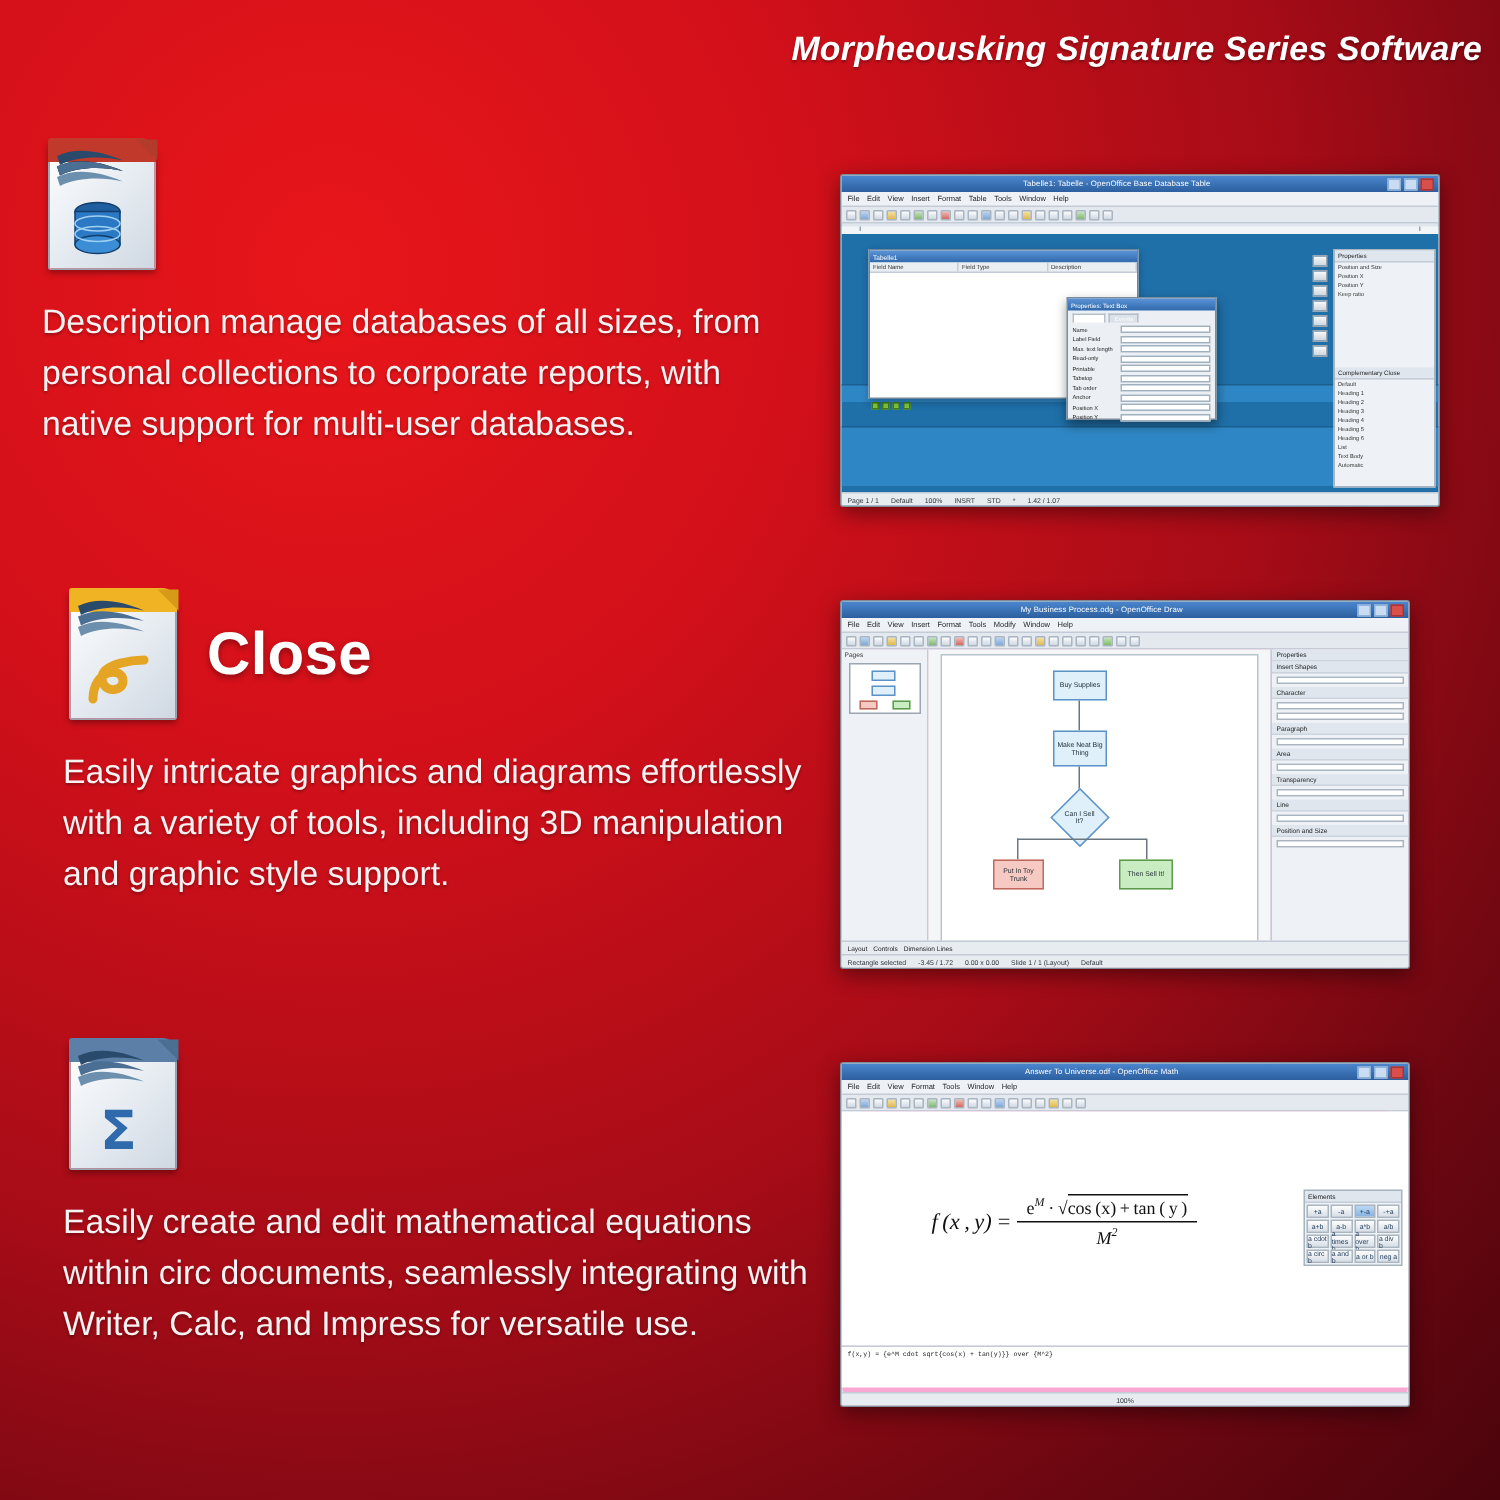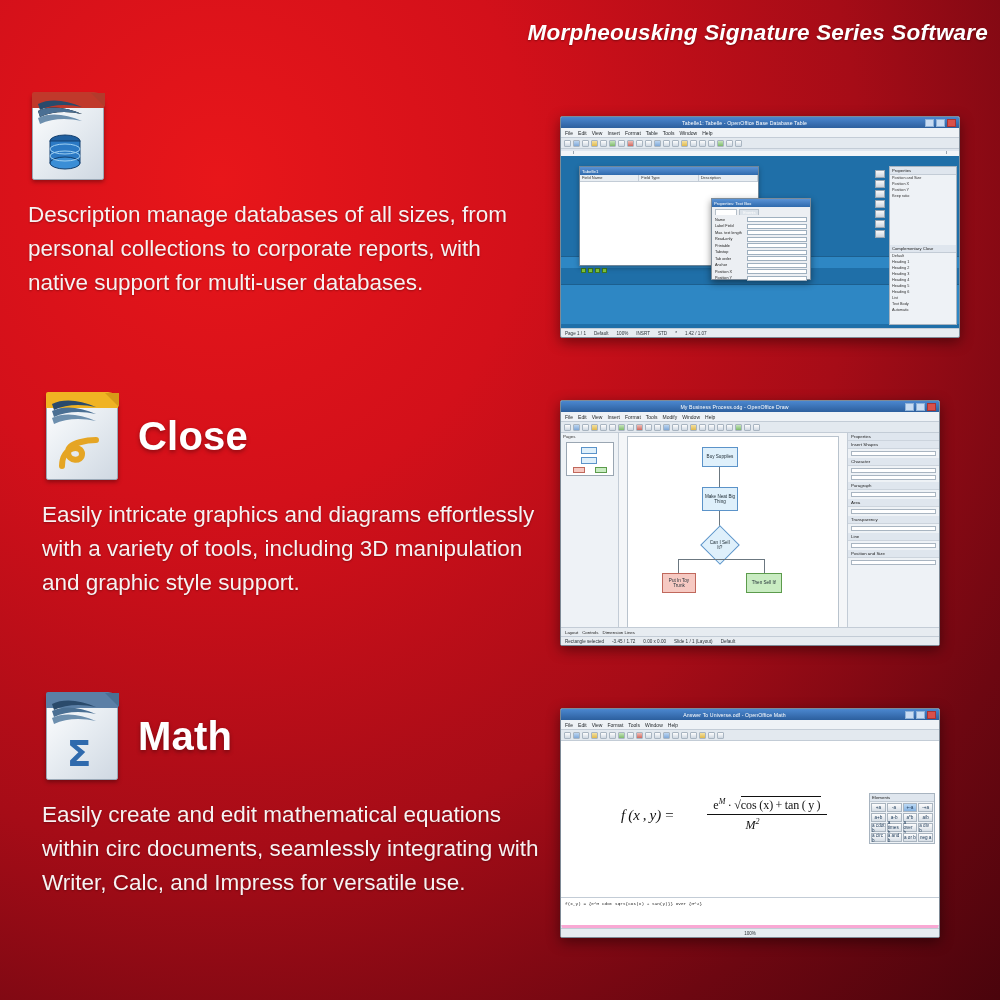--- a/index.html
+++ b/index.html
@@ -528,21 +528,20 @@
         <div class="corner" style="border-top-color:#4a6f93;"></div>
         <svg class="gulls" width="54" height="26" viewBox="0 0 54 26">
           <path d="M2 6 C14 0, 30 2, 46 9 C32 6, 16 6, 4 12 Z" fill="#2a4a6b"></path>
           <path d="M2 13 C14 7, 30 9, 46 16 C32 13, 16 13, 4 19 Z" fill="#4a6f93"></path>
           <path d="M2 20 C14 14, 30 16, 46 23 C32 20, 16 20, 4 26 Z" fill="#6d8fae"></path>
         </svg>
         <svg class="emblem" viewBox="0 0 46 42">
           <text x="23" y="34" font-size="36" text-anchor="middle" fill="#2f6aad" font-family="DejaVu Sans, sans-serif" font-weight="bold">Σ</text>
         </svg>
       </div>
-      <div class="app-title">Math</div>
     </div>
     <div class="desc">Easily create and edit mathematical equations within circ documents, seamlessly integrating with Writer, Calc, and Impress for versatile use.</div>
   </div>
 
   <div class="right-col" style="top:18px;">
     <div class="shot shot-3">
       <div class="tb">
         <span class="ttl">Answer To Universe.odf - OpenOffice Math</span>
         <span class="btns">
             <i></i>
@@ -580,21 +579,21 @@
           <b></b>
       </div>
       <div class="body-area" style="position:absolute;left:0;right:0;top:32px;bottom:0;">
         <div class="m-canvas">
           <div class="m-formula">
             <table style="border-collapse:collapse;">
               <tbody>
                   <tr>
                 <td style="font-size:15px;font-style:italic;padding-right:4px;">f (x , y) =</td>
                 <td style="text-align:center;">
-                  <div style="font-size:12px;border-bottom:1px solid #111;padding:0 6px 1px;margin-left:29px;">
+                  <div style="font-size:12px;border-bottom:1px solid #111;padding:0 6px 1px;">
                     e<sup style="font-size:8px;font-style:italic;">M</sup> · √<span style="border-top:1px solid #111;padding-top:1px;">cos (x) + tan ( y )</span>
                   </div>
                   <div style="font-size:12px;font-style:italic;padding-top:2px;">M<sup style="font-size:8px;">2</sup></div>
                 </td>
               </tr>
             </tbody>
               </table>
           </div>
 
           <div class="m-elements">

